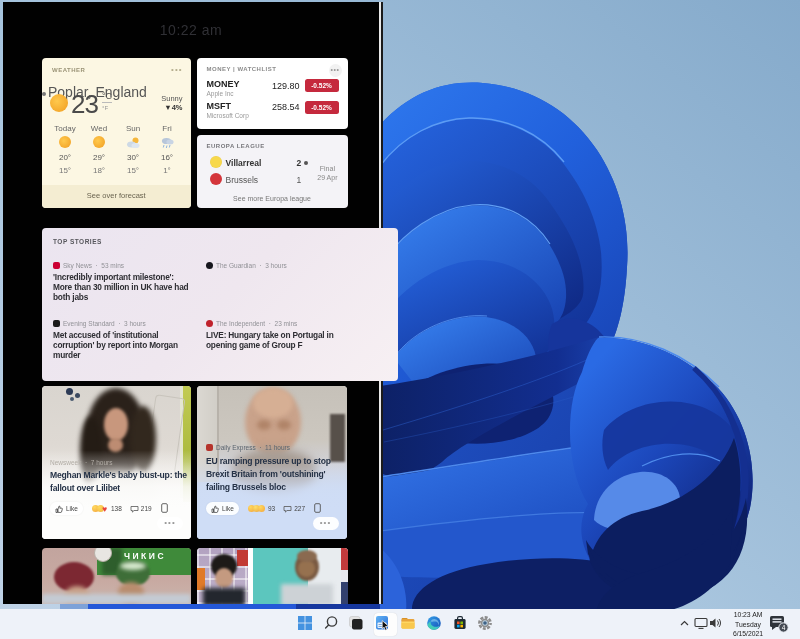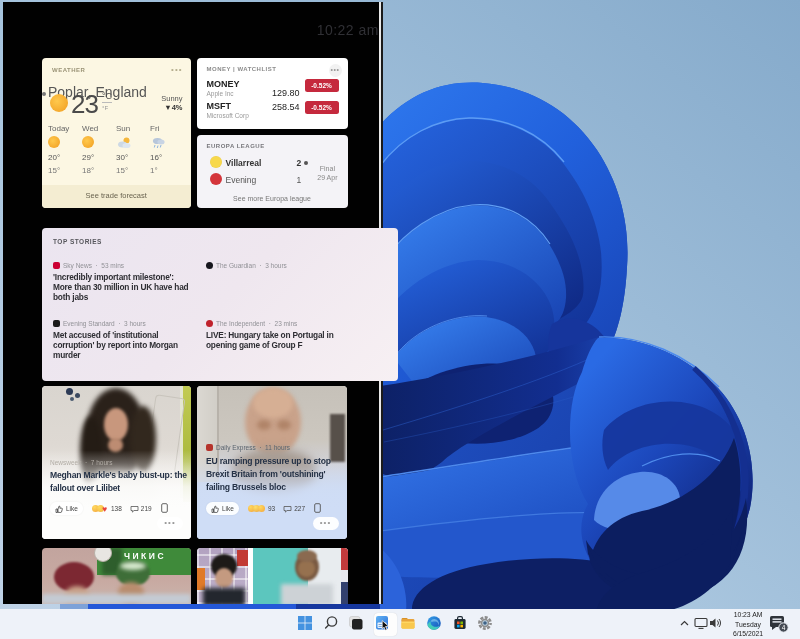--- a/index.html
+++ b/index.html
@@ -1,32 +1,32 @@
 <!DOCTYPE html>
 <html><head>
 <meta charset="utf-8">
 <style>
 html,body{margin:0;padding:0}
 *{box-sizing:border-box}
 #screen{position:relative;width:800px;height:639px;overflow:hidden;font-family:"Liberation Sans",sans-serif;background:linear-gradient(to top right,#c0d3e7 0%,#a8c5de 46%,#85aacb 100%)}
 #wall{position:absolute;left:0;top:0}
 #panel{position:absolute;left:3px;top:2px;width:378px;height:602px;background:#010101;border-right:2px solid #e8e8e8;box-shadow:2px 0 0 #1a1a1a}
-#ptime{position:absolute;left:3px;top:22px;width:376px;text-align:right;font-size:14px;color:#303035;letter-spacing:.5px}
+#ptime{position:absolute;left:3px;top:22px;width:376px;text-align:center;font-size:14px;color:#303035;letter-spacing:.5px}
 .card{position:absolute;border-radius:4px;overflow:hidden}
 .hdr{font-size:6px;letter-spacing:.5px;color:#8a8a8a;font-weight:bold}
 
 #wx{left:42px;top:57.5px;width:148.5px;height:150.5px;background:#fcf7e3;color:#444}
 #wx .hdr{position:absolute;left:10px;top:9px;color:#9a9376}
 #wxdots{position:absolute;right:8px;top:7px;color:#b5ae8e;font-size:8px;letter-spacing:1px}
 #wxloc{position:absolute;left:0;top:26px;width:100%;text-align:left;font-size:14px;color:#555}
 #wxsun{position:absolute;left:8px;top:36px;width:18px;height:18px;border-radius:50%;background:radial-gradient(circle at 40% 40%,#ffc94d,#f09c1f)}
 #wxtemp{position:absolute;left:29px;top:31px;font-size:26px;color:#4a4a4a;font-weight:400;letter-spacing:-1px}
 #wxunit{position:absolute;left:60px;top:34px;font-size:9px;color:#4a4a4a;line-height:9px}
 #wxcond{position:absolute;right:8px;top:36px;text-align:right;font-size:7.5px;color:#555;line-height:9.5px}
-.wxcol{position:absolute;width:34px;font-size:8px;color:#666}
+.wxcol{position:absolute;width:34px;text-align:center;font-size:8px;color:#666}
 .wxday{position:absolute;top:66px}
 .wxic{position:absolute;top:78px;height:14px}
 .wxic .s{display:inline-block;width:12px;height:12px;border-radius:50%;background:radial-gradient(circle at 40% 40%,#ffc94d,#f09c1f)}
 .wxt1{position:absolute;top:95px;color:#555}
 .wxt2{position:absolute;top:108px;color:#777}
 .c1{left:6px}.c2{left:40px}.c3{left:74px}.c4{left:108px}
 #wxfoot{position:absolute;left:0;bottom:0;width:100%;height:23px;background:#f4edd2;text-align:center;font-size:7.5px;color:#6a6450;line-height:22px}
 
 #money{left:196.5px;top:57.5px;width:151px;height:71.5px;background:#fff}
 #money .hdr{position:absolute;left:10px;top:8px}
@@ -186,43 +186,43 @@
           <line x1="11" y1="9" x2="10.3" y2="11.5" stroke="#8fb3dd" stroke-width="1"></line>
         </svg></div>
   <div class="wxcol wxt1 c1">20°</div>
       <div class="wxcol wxt1 c2">29°</div>
       <div class="wxcol wxt1 c3">30°</div>
       <div class="wxcol wxt1 c4">16°</div>
   <div class="wxcol wxt2 c1">15°</div>
       <div class="wxcol wxt2 c2">18°</div>
       <div class="wxcol wxt2 c3">15°</div>
       <div class="wxcol wxt2 c4">1°</div>
-  <div id="wxfoot">See trade forecast</div>
+  <div id="wxfoot">See over forecast</div>
 </div>
 
 <div class="card" id="money">
   <div class="hdr">MONEY | WATCHLIST</div>
       <div id="mdots">•••</div>
   <div class="tick" style="top:21px">MONEY</div>
   <div class="tsub" style="top:32px">Apple Inc</div>
-  <div class="tpx" style="top:30px">129.80</div>
+  <div class="tpx" style="top:23px">129.80</div>
   <div class="tbadge" style="top:21px">-0.52%</div>
   <div class="tick" style="top:43px">MSFT</div>
   <div class="tsub" style="top:54px">Microsoft Corp</div>
   <div class="tpx" style="top:44px">258.54</div>
   <div class="tbadge" style="top:43px">-0.52%</div>
 </div>
 
 <div class="card" id="europa">
   <div class="hdr">EUROPA LEAGUE</div>
   <div class="crest" style="top:21px;background:radial-gradient(circle,#f7d84b 60%,#c9a52a)"></div>
   <div class="tname" style="top:23px">Villarreal</div>
   <div class="tscore" style="top:23px">2 <span style="display:inline-block;width:4px;height:4px;border-radius:50%;background:#555;vertical-align:1px"></span></div>
   <div class="crest" style="top:38px;background:radial-gradient(circle,#d4353b 65%,#9c1f28)"></div>
-  <div class="tname" style="top:40px;font-weight:normal;color:#555">Evening</div>
+  <div class="tname" style="top:40px;font-weight:normal;color:#555">Brussels</div>
   <div class="tscore" style="top:40px;font-weight:normal;color:#555">1</div>
   <div id="finfo">Final<br>29 Apr</div>
   <div id="efoot">See more Europa league</div>
 </div>
 
 <div class="card" id="stories">
   <div class="hdr">TOP STORIES</div>
   <div class="src" style="left:11px;top:34px"><span class="srcic" style="background:#c03"></span>Sky News &nbsp;·&nbsp; 53 mins</div>
   <div class="headline" style="left:11px;top:44px;width:150px">'Incredibly important milestone':<br>More than 30 million in UK have had<br>both jabs</div>
   <div class="src" style="left:164px;top:34px"><span class="srcic" style="background:#16161d;border-radius:50%"></span>The Guardian &nbsp;·&nbsp; 3 hours</div>

